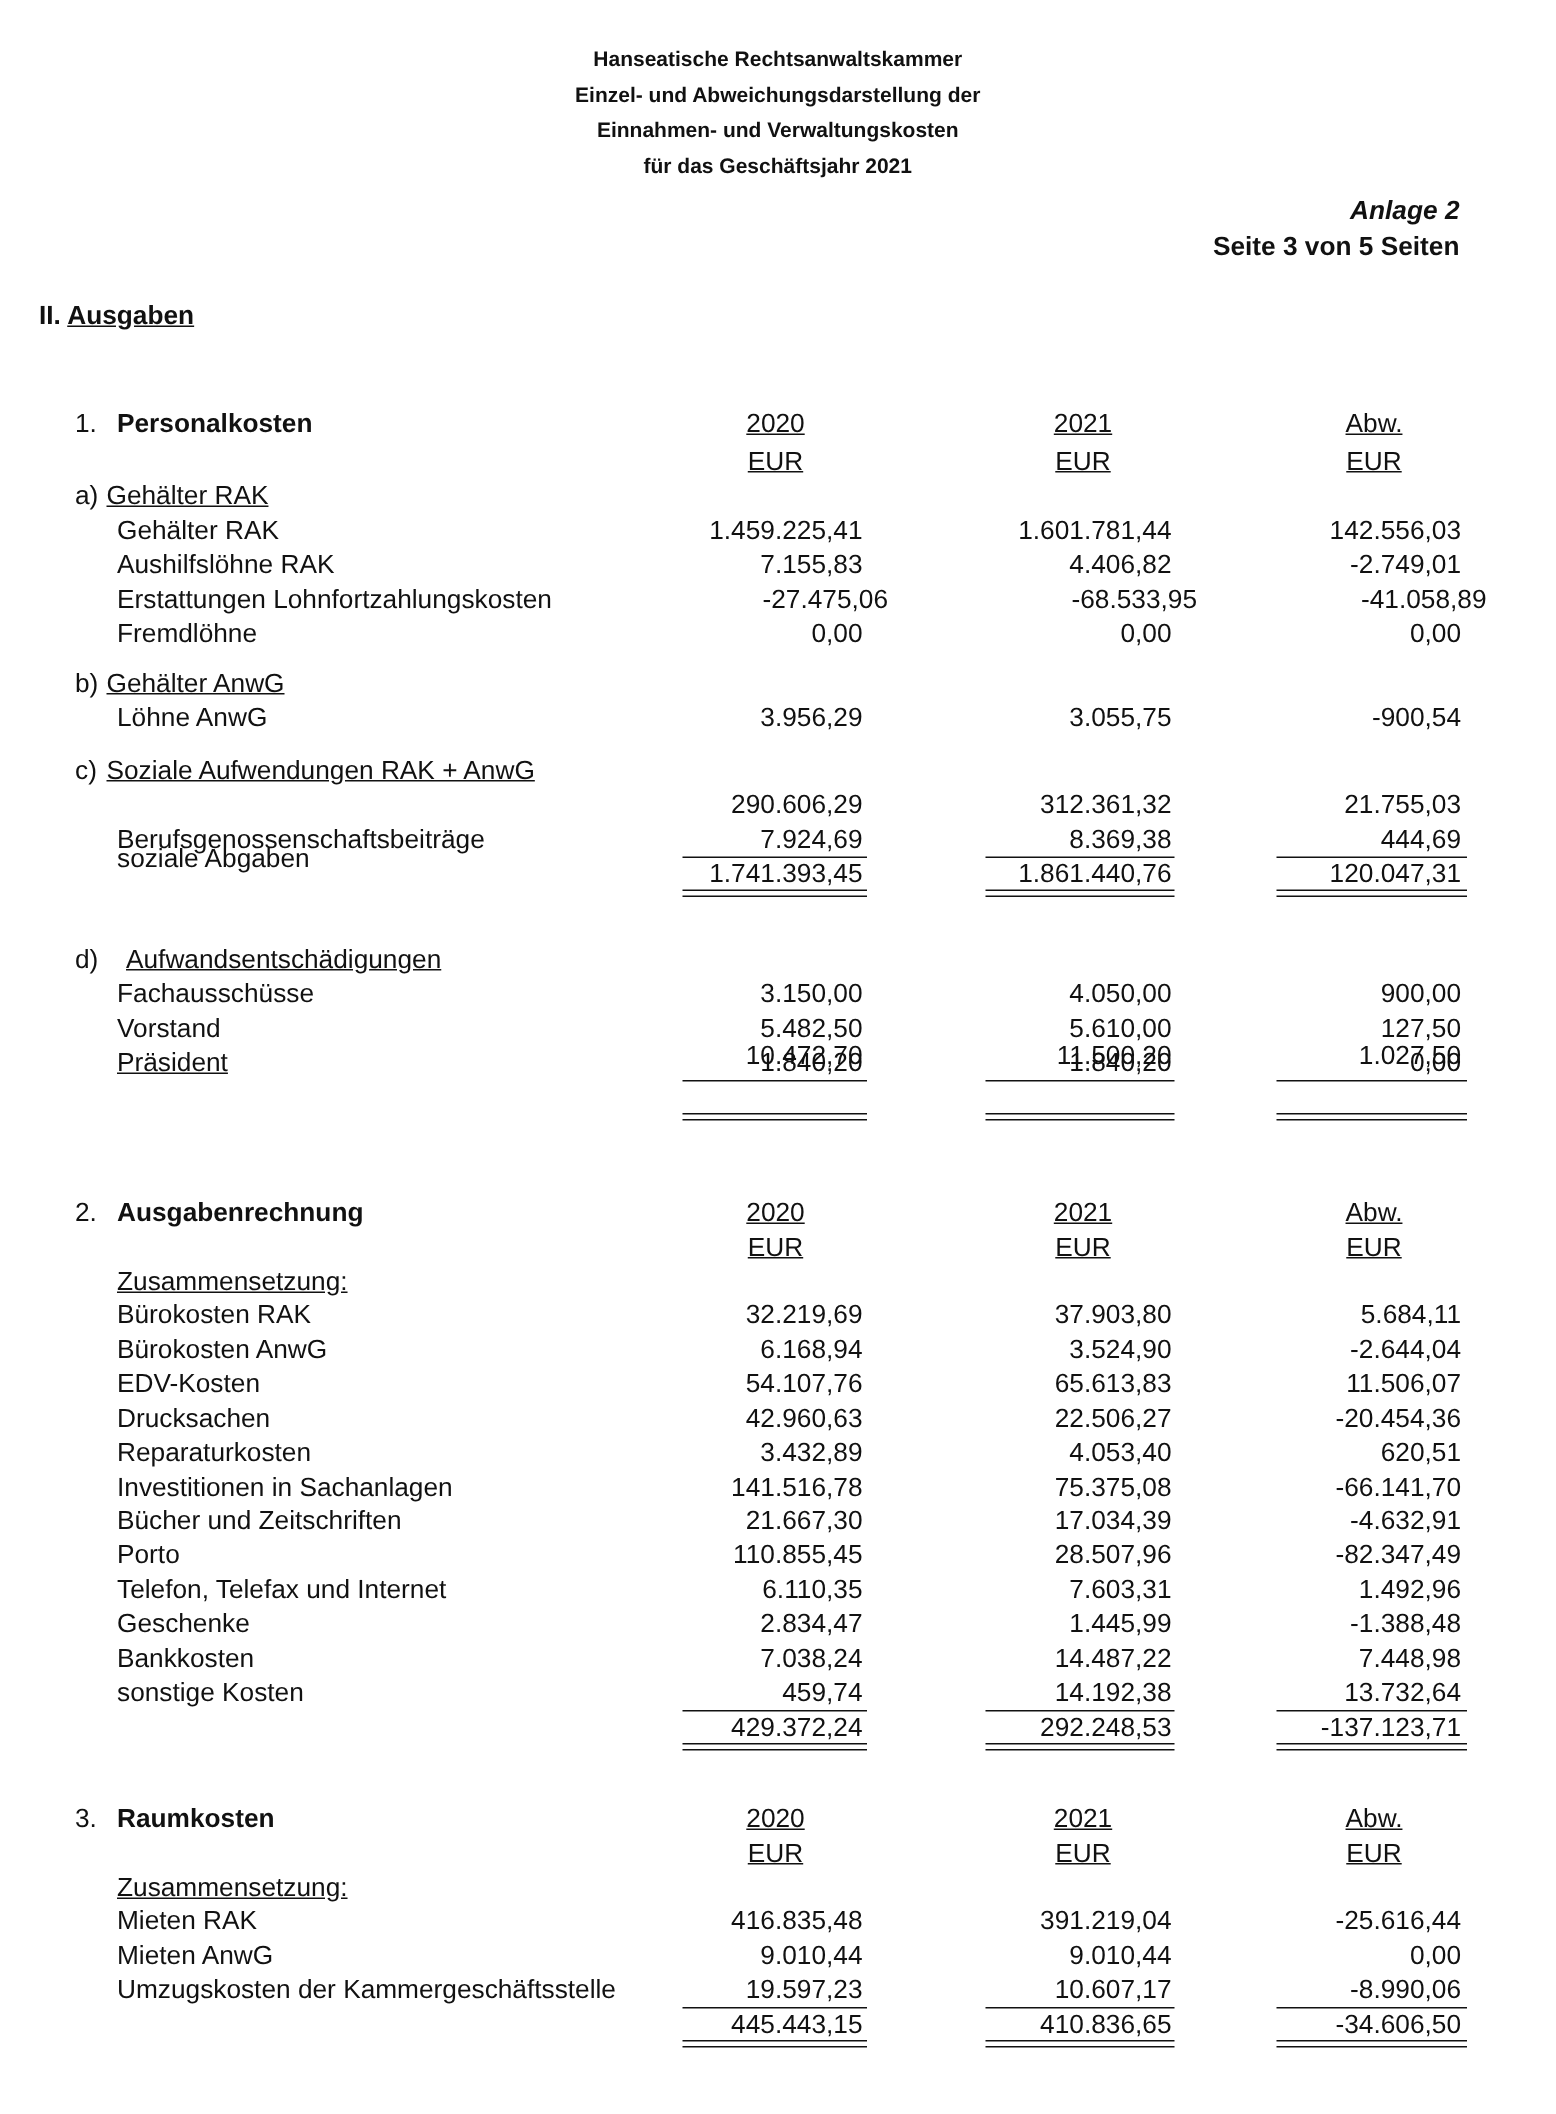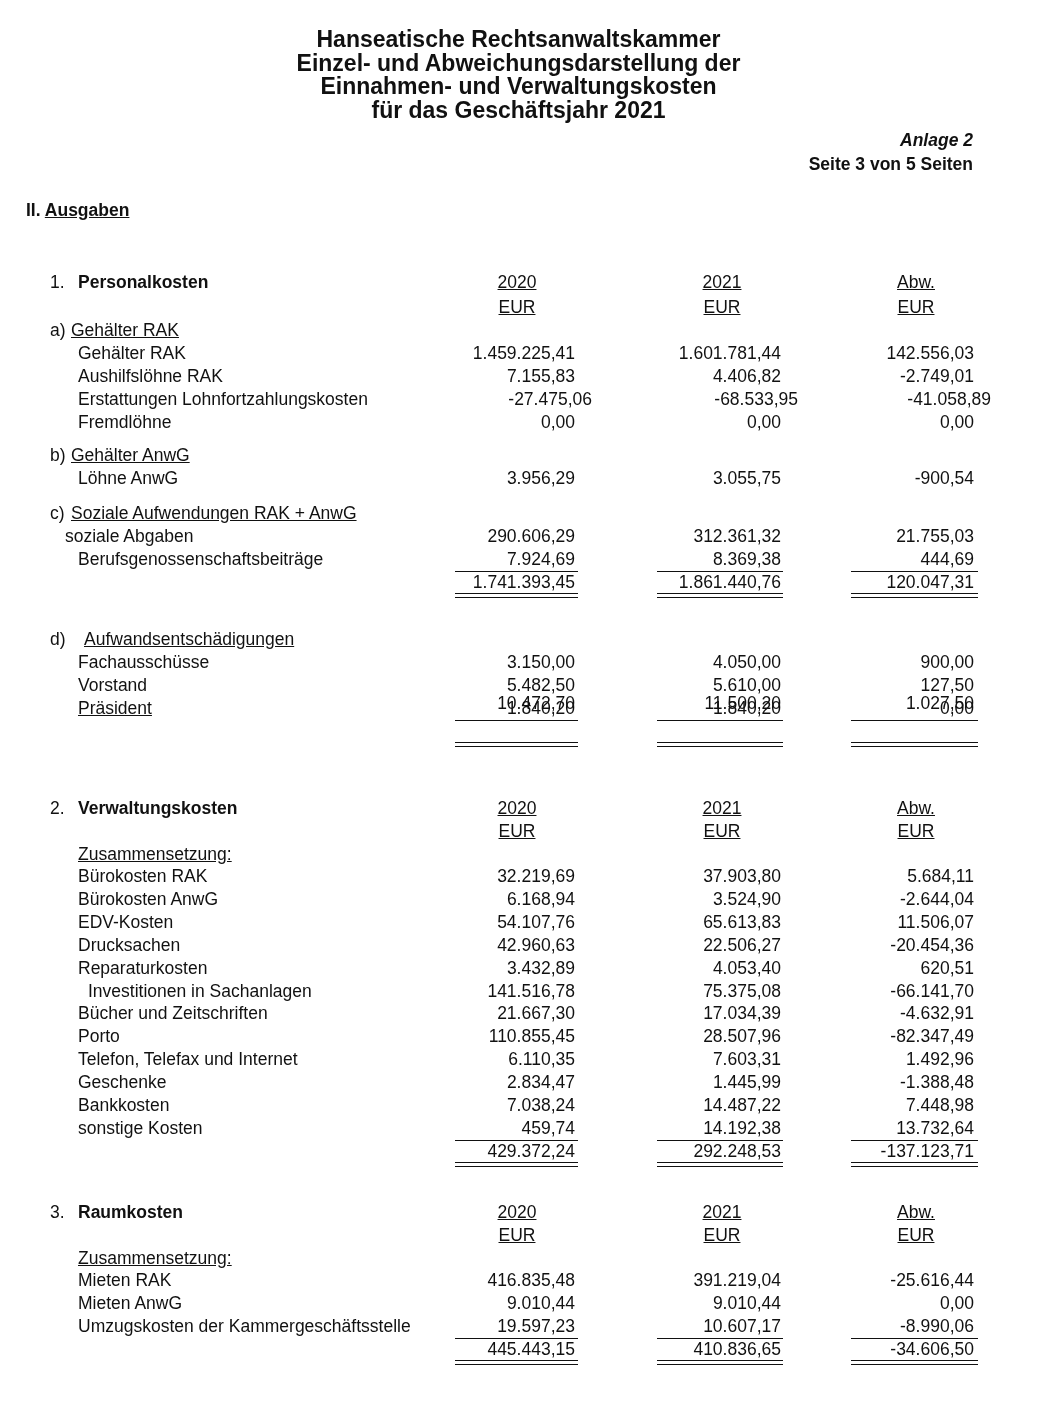--- a/index.html
+++ b/index.html
@@ -3,21 +3,21 @@
 <meta charset="utf-8">
 <style>
   html, body { margin: 0; padding: 0; background: #ffffff; }
   body {
     width: 1037px; height: 1409px; position: relative; overflow: hidden;
     font-family: "Liberation Sans", "DejaVu Sans", sans-serif;
     color: #111; font-size: 17.5px;
   }
   .title-block {
     position: absolute; top: 28px; left: 0; width: 1037px; text-align: center;
-    font-weight: bold; font-size: 23px; line-height: 23.5px;
+    font-weight: bold; font-size: 14px; line-height: 23.5px;
   }
   .anlage {
     position: absolute; right: 64px; top: 129px; text-align: right;
     font-weight: bold; font-size: 17.5px; line-height: 23.5px;
   }
   .anlage .italic { font-style: italic; }
   .section-head {
     position: absolute; left: 26px; top: 200px; font-weight: bold; font-size: 17.5px;
   }
   .section-head .u { text-decoration: underline; text-align: right; }
@@ -108,21 +108,21 @@
       <span class="lbl" style="left: 78px;">Löhne AnwG</span>
       <span class="num c1">3.956,29</span>
       <span class="num c2">3.055,75</span>
       <span class="num c3">-900,54</span>
     </div>
     <div class="row" style="top: 502px;">
       <span class="lbl" style="left: 50px;">c)</span>
       <span class="lbl u" style="left: 71px;">Soziale Aufwendungen RAK + AnwG</span>
     </div>
     <div class="row" style="top: 525px;">
-      <span class="lbl" style="left: 65px;">soziale Abgaben</span>
+      <span class="lbl" style="left: 78px; margin-top: 36px;">soziale Abgaben</span>
       <span class="num c1">290.606,29</span>
       <span class="num c2">312.361,32</span>
       <span class="num c3">21.755,03</span>
     </div>
     <div class="row" style="top: 548px;">
       <span class="lbl" style="left: 78px;">Berufsgenossenschaftsbeiträge</span>
       <span class="num c1">7.924,69</span>
       <span class="num c2">8.369,38</span>
       <span class="num c3">444,69</span>
     </div>
@@ -165,21 +165,21 @@
     <div class="row" style="top: 692px;">
       <span class="num c1">10.472,70</span>
       <span class="num c2">11.500,20</span>
       <span class="num c3">1.027,50</span>
     </div>
     <div class="dbl r1" style="top: 742px;"></div>
     <div class="dbl r2" style="top: 742px;"></div>
     <div class="dbl r3" style="top: 742px;"></div>
     <div class="row" style="top: 797px;">
       <span class="lbl" style="left: 50px;">2.</span>
-      <span class="lbl b" style="left: 78px;">Verwaltungskosten</span>
+      <span class="lbl b" style="left: 78px;">Ausgabenrechnung</span>
       <span class="hdr h1">2020</span>
       <span class="hdr h2">2021</span>
       <span class="hdr h3">Abw.</span>
     </div>
     <div class="row" style="top: 820px;">
       <span class="hdr h1">EUR</span>
       <span class="hdr h2">EUR</span>
       <span class="hdr h3">EUR</span>
     </div>
     <div class="row" style="top: 843px;">
@@ -209,21 +209,21 @@
       <span class="num c2">22.506,27</span>
       <span class="num c3">-20.454,36</span>
     </div>
     <div class="row" style="top: 956.6px;">
       <span class="lbl" style="left: 78px;">Reparaturkosten</span>
       <span class="num c1">3.432,89</span>
       <span class="num c2">4.053,40</span>
       <span class="num c3">620,51</span>
     </div>
     <div class="row" style="top: 979.5px;">
-      <span class="lbl" style="left: 88px;">Investitionen in Sachanlagen</span>
+      <span class="lbl" style="left: 78px;">Investitionen in Sachanlagen</span>
       <span class="num c1">141.516,78</span>
       <span class="num c2">75.375,08</span>
       <span class="num c3">-66.141,70</span>
     </div>
     <div class="row" style="top: 1002.4px;">
       <span class="lbl" style="left: 78px;">Bücher und Zeitschriften</span>
       <span class="num c1">21.667,30</span>
       <span class="num c2">17.034,39</span>
       <span class="num c3">-4.632,91</span>
     </div>

